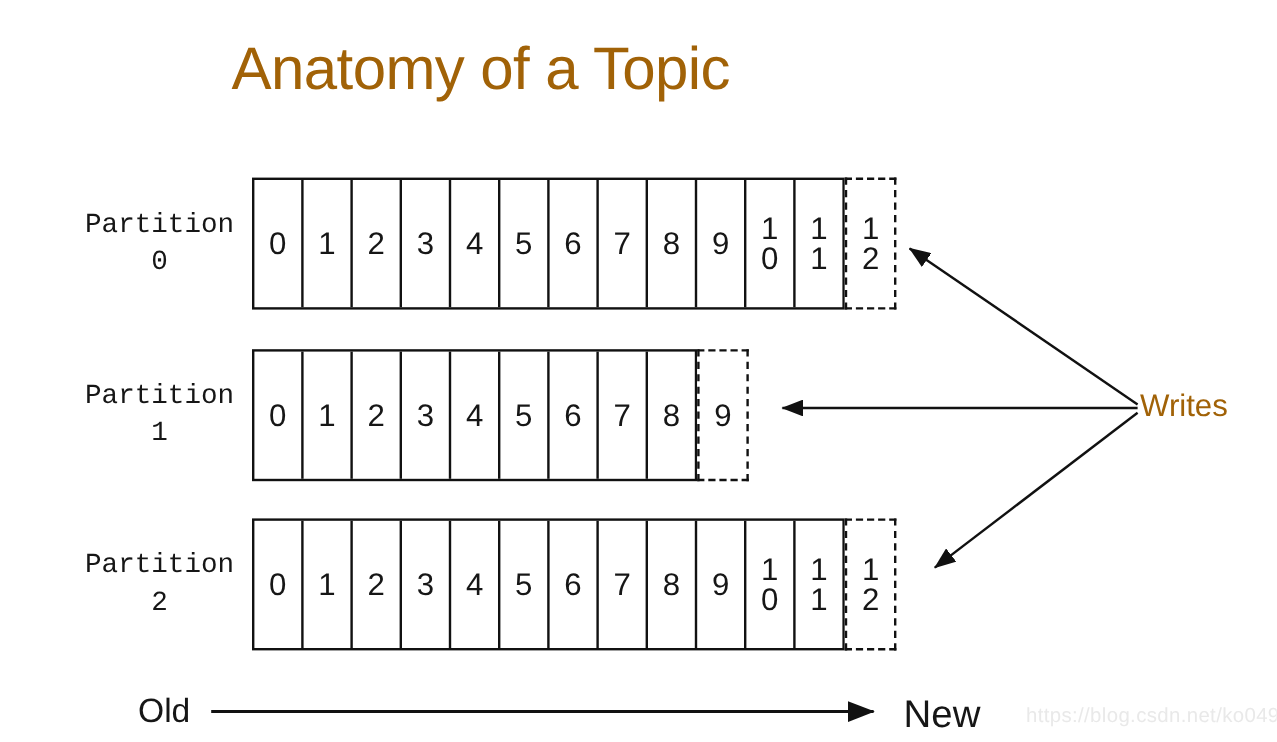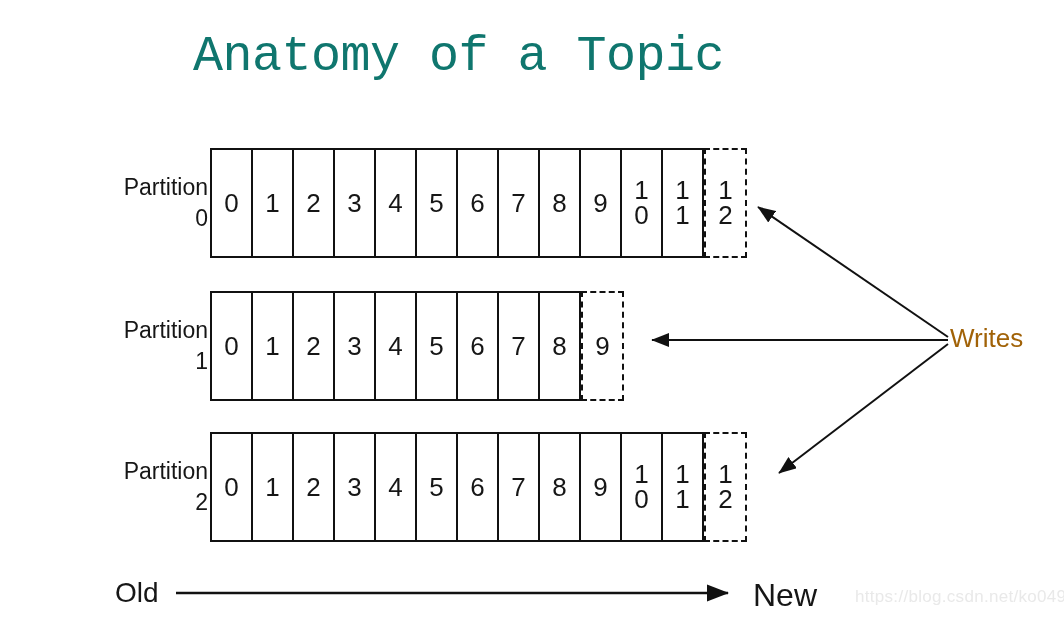--- a/index.html
+++ b/index.html
@@ -22,40 +22,40 @@
     pointer-events: none;
   }
   .title {
     position: absolute;
     left: 193px;
     top: 28px;
     margin: 0;
     font-size: 50px;
     font-weight: 400;
     letter-spacing: -0.5px;
-    color: #0f766e;
+    color: #a16207;
     white-space: nowrap;
-    font-family: Liberation Mono, monospace;
   }
   .partition-row {
     position: absolute;
     left: 0;
     width: 100%;
     height: 110px;
   }
   .p-label {
     position: absolute;
     left: 58px;
     width: 150px;
     top: 50%;
     transform: translateY(-50%);
-    text-align: right;
+    text-align: center;
     font-size: 23px;
     line-height: 1.35;
     color: #161616;
+    font-family: Liberation Mono, monospace;
   }
   .cells {
     position: absolute;
     left: 210px;
     top: 0;
     height: 110px;
     display: flex;
     align-items: stretch;
   }
   .cells-solid {

